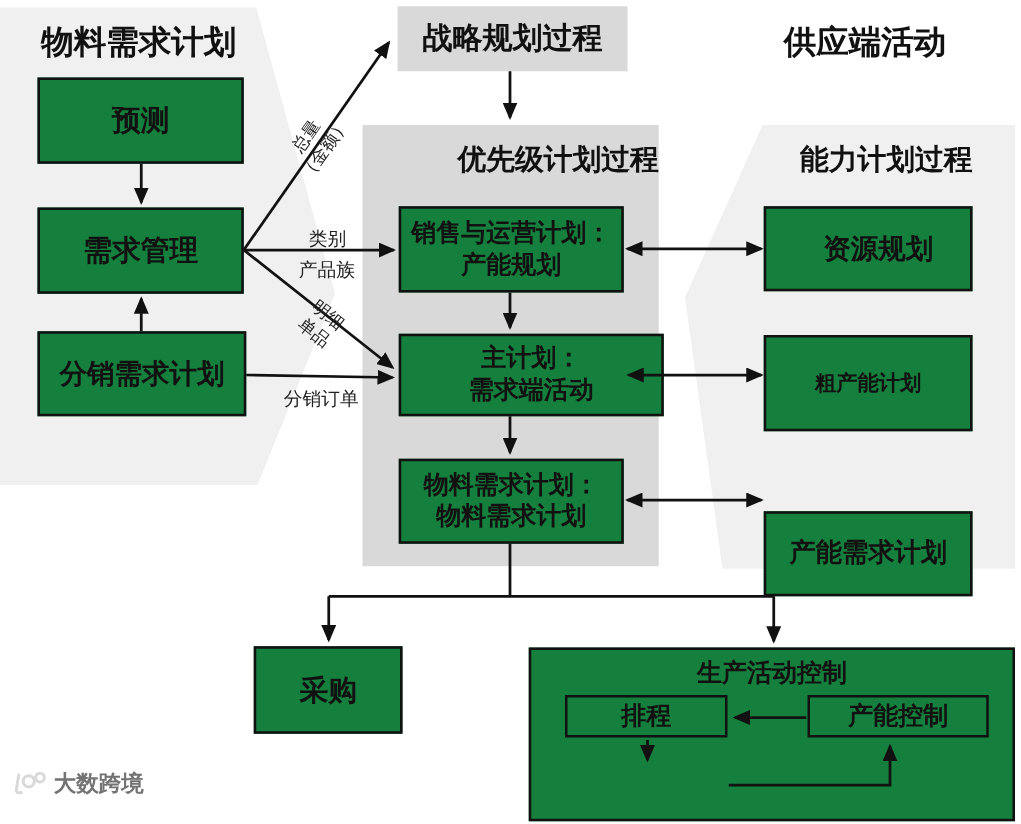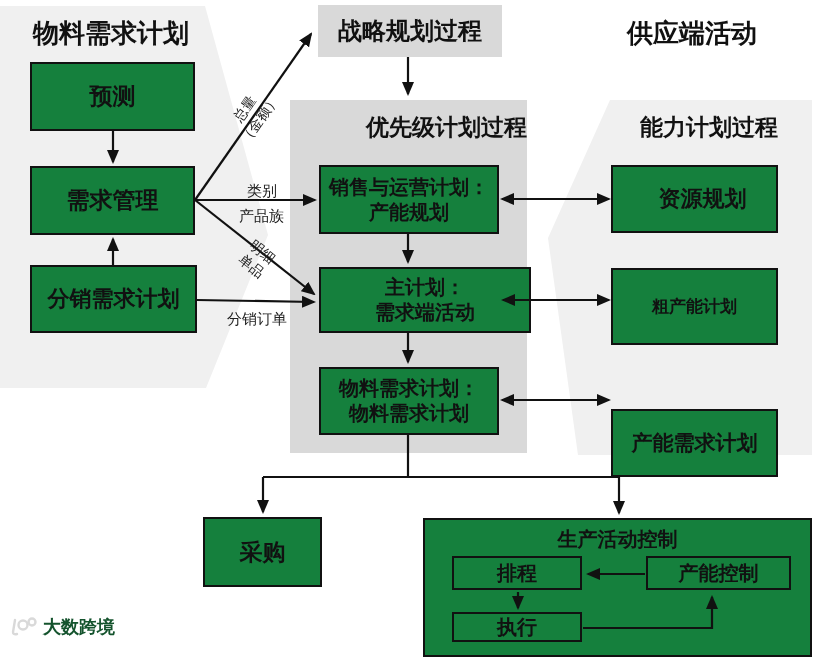--- a/index.html
+++ b/index.html
@@ -18,21 +18,21 @@
   .shaded{background:#d9d9d9;border:none;}
   .hdr{position:absolute;font-weight:bold;white-space:nowrap;z-index:3;}
   .hdr.centered{text-align:right;}
   .lbl{position:absolute;font-size:15px;color:#222;white-space:nowrap;z-index:3;}
   .lbl.rot{font-size:14px;text-align:center;line-height:1.3;}
   .pac{display:block;}
   .pac-title{text-align:center;font-size:20px;font-weight:bold;margin-top:7px;}
   .inner{border-width:2px;z-index:2;}
   .watermark{
     position:absolute;left:8px;top:613px;display:flex;align-items:center;gap:5px;
-    color:#14532d;font-weight:bold;font-size:18px;z-index:3;
+    color:#737373;font-weight:bold;font-size:18px;z-index:3;
   }
 </style>
 </head>
 <body>
 
 <div class="canvas">
 
   <svg class="layer bg" viewBox="0 0 817 659">
     <polygon points="0,6 205,6 268,235 206,388 0,388" fill="#f0f0f0"></polygon>
     <polygon points="610,100 812,100 812,455 578,455 548,238" fill="#f0f0f0"></polygon>
@@ -72,21 +72,20 @@
   <div class="box" style="left:611px;top:165px;width:167px;height:68px;font-size:22px;padding-left:16px;">资源规划</div>
   <div class="box" style="left:611px;top:268px;width:167px;height:77px;font-size:17px;">粗产能计划</div>
   <div class="box" style="left:611px;top:365px;width:167px;height:68px;font-size:21px;margin-top:44px;">产能需求计划</div>
 
   <div class="box" style="left:203px;top:517px;width:119px;height:70px;font-size:23px;">采购</div>
 
   <div class="box pac" style="left:423px;top:518px;width:389px;height:139px;">
     <div class="pac-title">生产活动控制</div>
     <div class="box inner" style="left:27px;top:36px;width:130px;height:34px;font-size:20px;">排程</div>
     <div class="box inner" style="left:221px;top:36px;width:145px;height:34px;font-size:20px;">产能控制</div>
-    <div class="box inner" style="left:27px;top:92px;width:130px;height:30px;font-size:20px;">执行</div>
   </div>
 
   <svg class="layer arrows" viewBox="0 0 817 659">
     <defs>
       <marker id="ah" markerUnits="userSpaceOnUse" markerWidth="14" markerHeight="12" refX="12" refY="6" orient="auto-start-reverse">
         <path d="M0,0 L14,6 L0,12 z" fill="#111"></path>
       </marker>
     </defs>
     <g stroke="#111" stroke-width="2.2" fill="none">
       <line x1="113" y1="131" x2="113" y2="162" marker-end="url(#ah)"></line>

